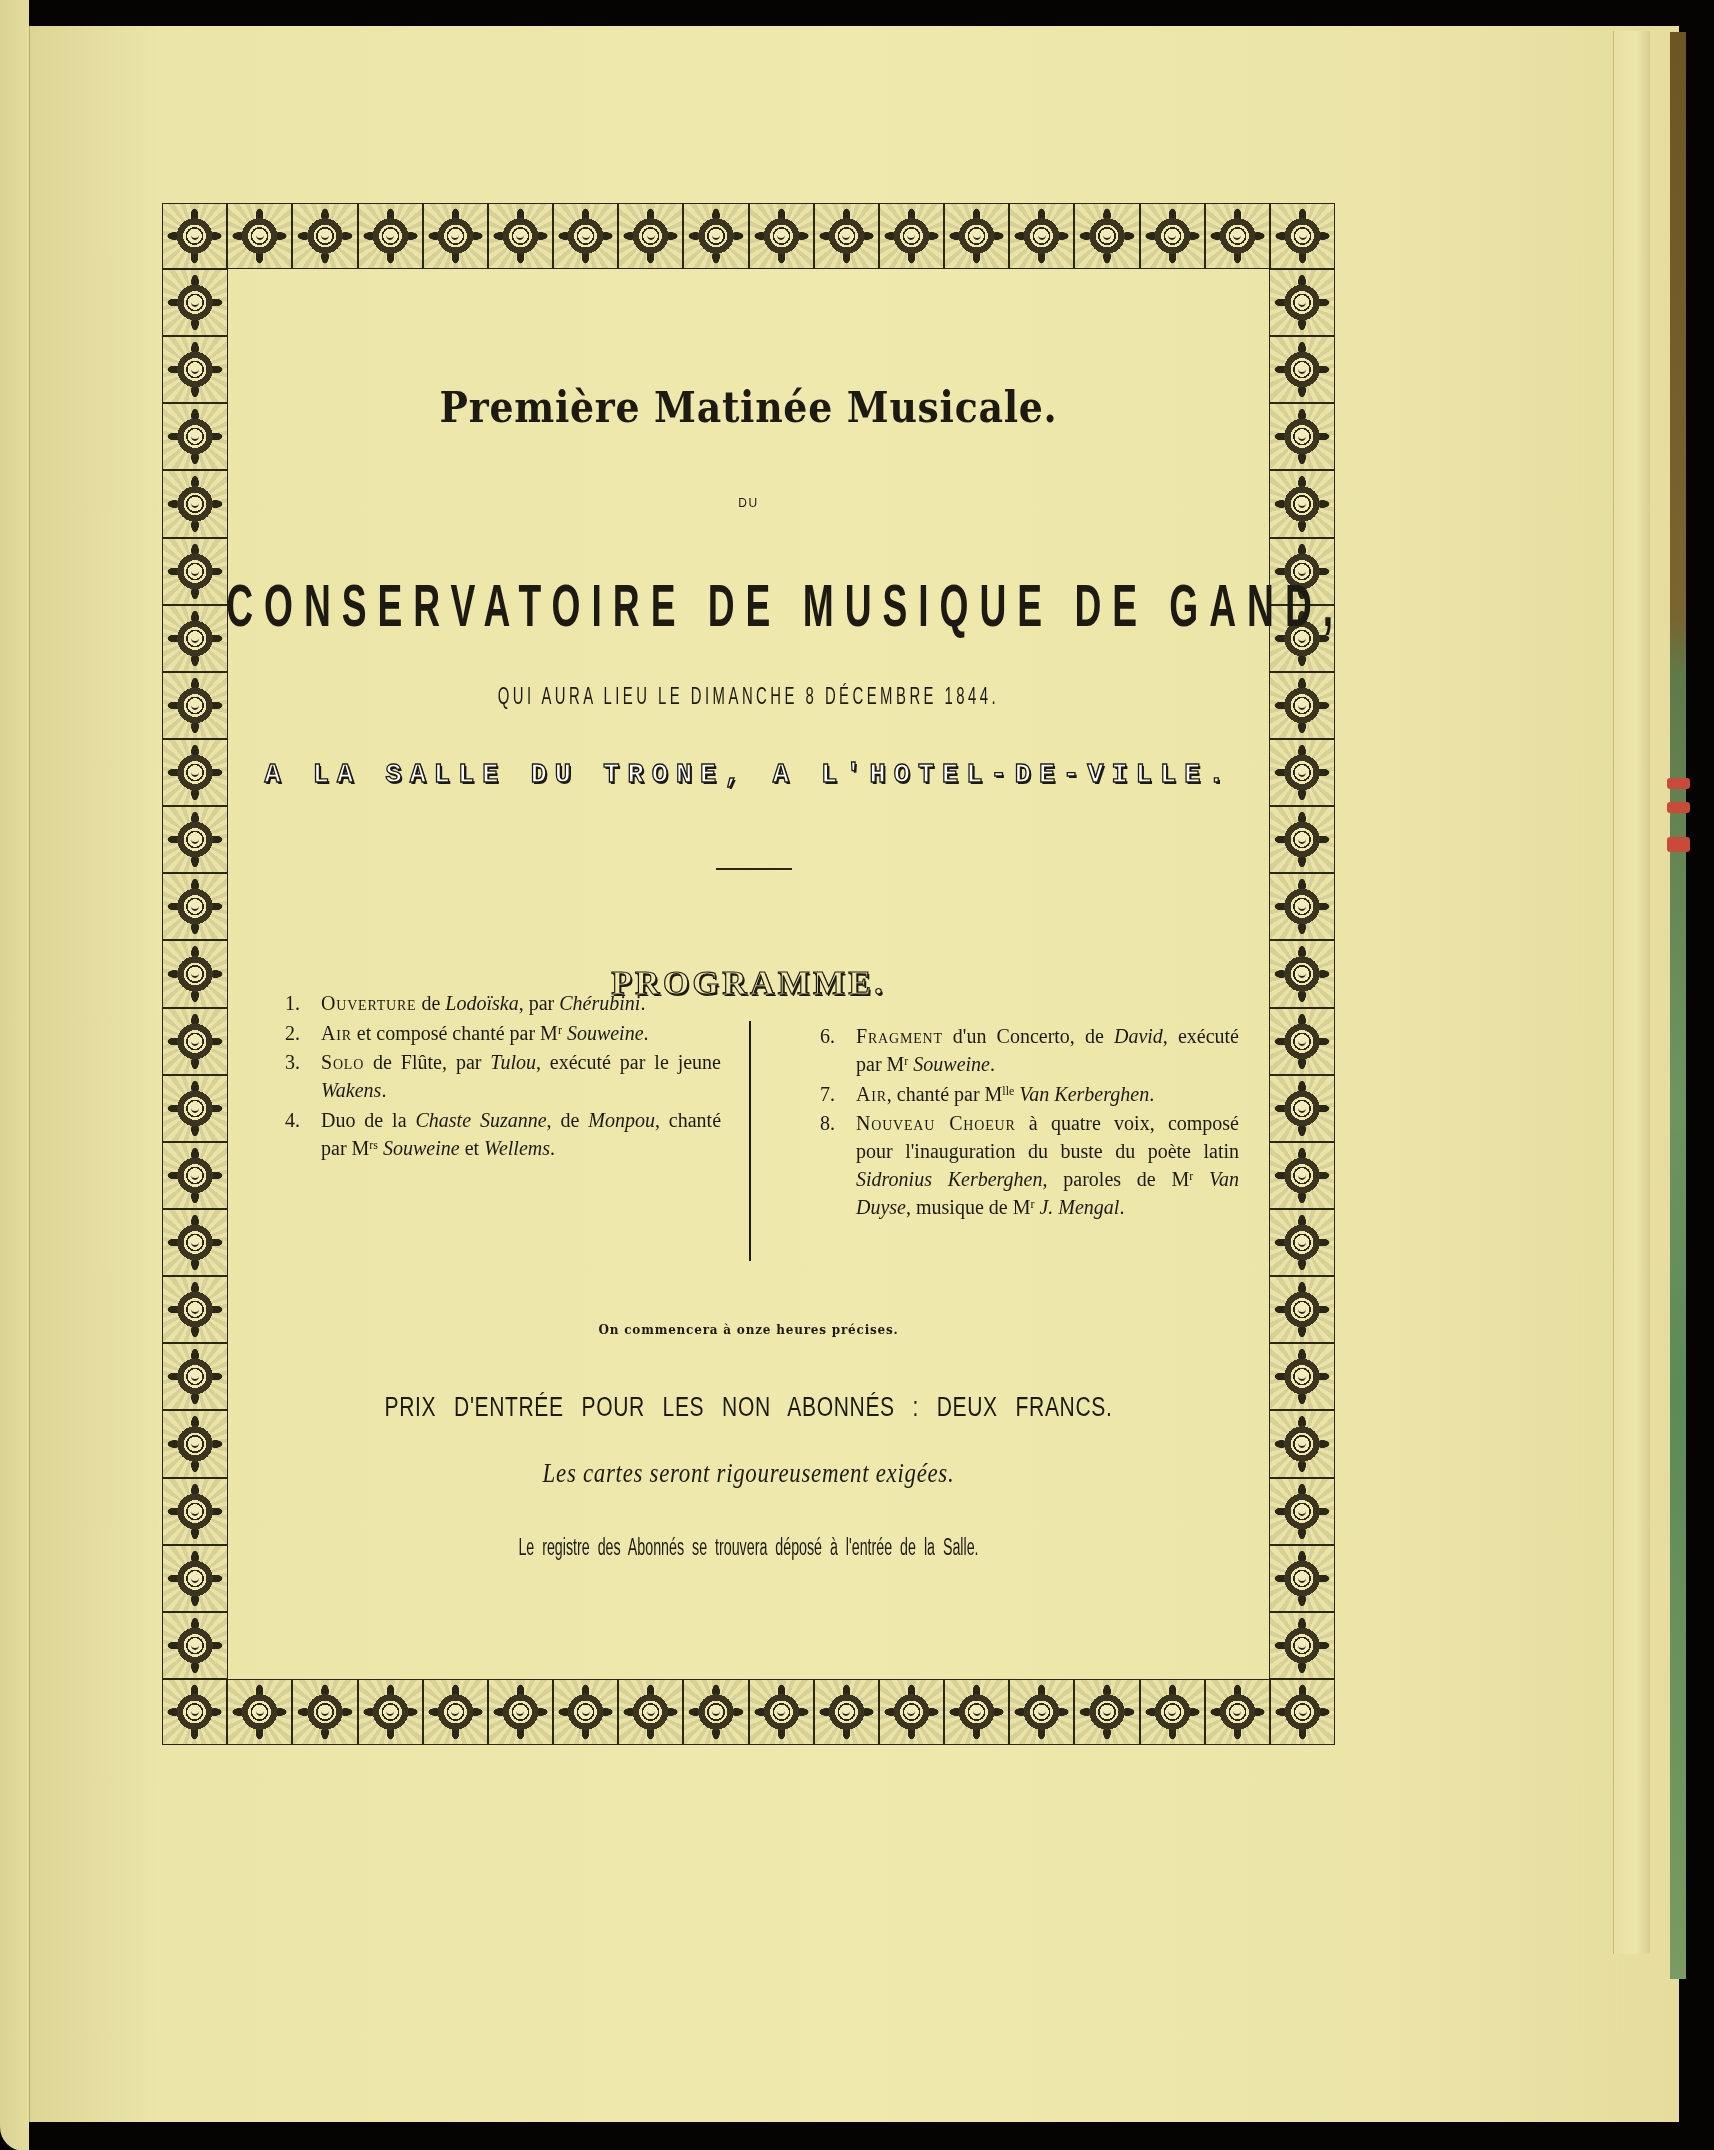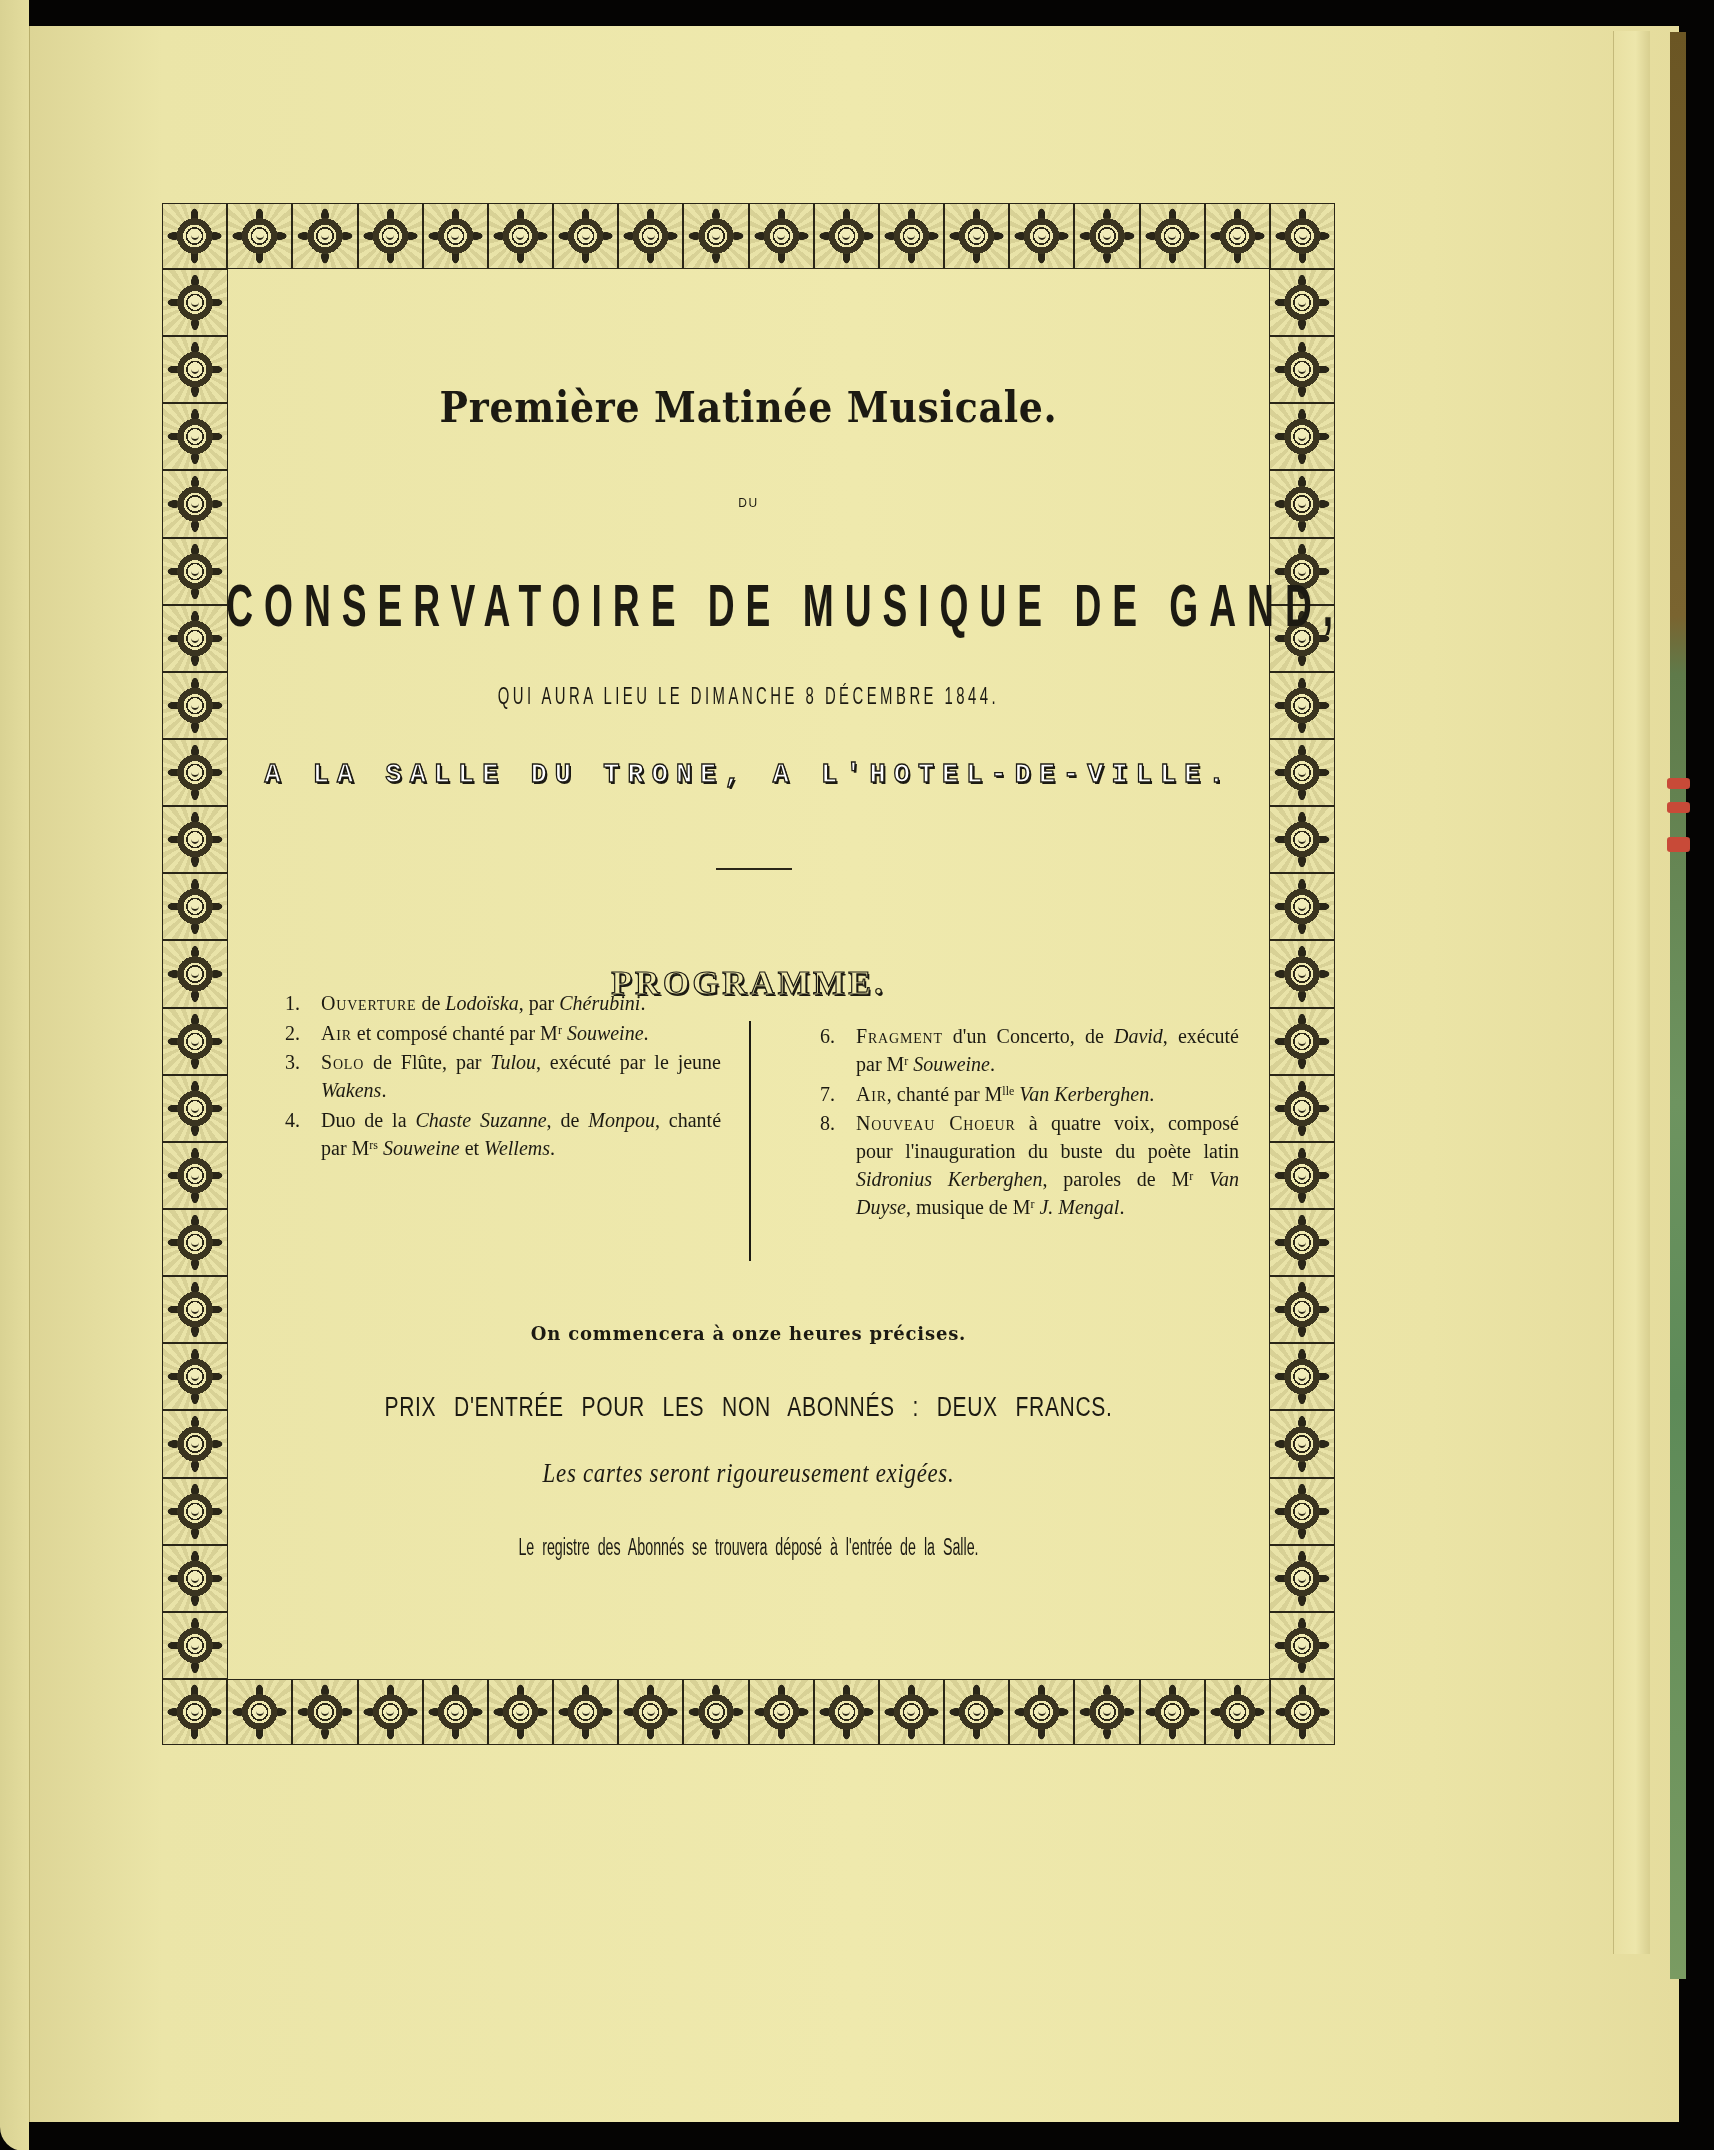--- a/index.html
+++ b/index.html
@@ -90,21 +90,21 @@
   .col.left { left:42px; top:720px; width:451px; }
   .col.right { left:577px; top:753px; width:434px; }
   .vdivider { position:absolute; left:521px; top:752px; width:1.6px; height:240px; background:#1c1a12; }
   .item { position:relative; padding-left:51px; text-indent:-36px; margin:0 0 1.6px 0; text-align:justify; }
   .item .num { display:inline-block; width:36px; text-indent:0; }
   .sc { font-variant:small-caps; letter-spacing:0.8px; }
   .it { font-style:italic; }
   sup { font-size:0.6em; vertical-align:0.5em; line-height:0; }
 
   .commence {
-    top:1054px; font-family:"DejaVu Serif", serif; font-weight:bold; font-size:18px; letter-spacing:0.8px;
+    top:1054px; font-family:"DejaVu Serif", serif; font-weight:bold; font-size:12px; letter-spacing:0.8px;
   }
   .prix {
     top:1123px; font-family:"Liberation Sans", sans-serif; font-size:27px; word-spacing:14.5px;
     letter-spacing:0.8px; transform:scaleX(0.78); white-space:nowrap; left:-161px; width:1363px;
   }
   .cartes {
     top:1189px; font-style:italic; font-size:27px; letter-spacing:0.8px; transform:scaleX(0.85);
   }
   .registre {
     top:1265px; font-family:"Liberation Sans", sans-serif; font-size:23px; word-spacing:6.4px;

